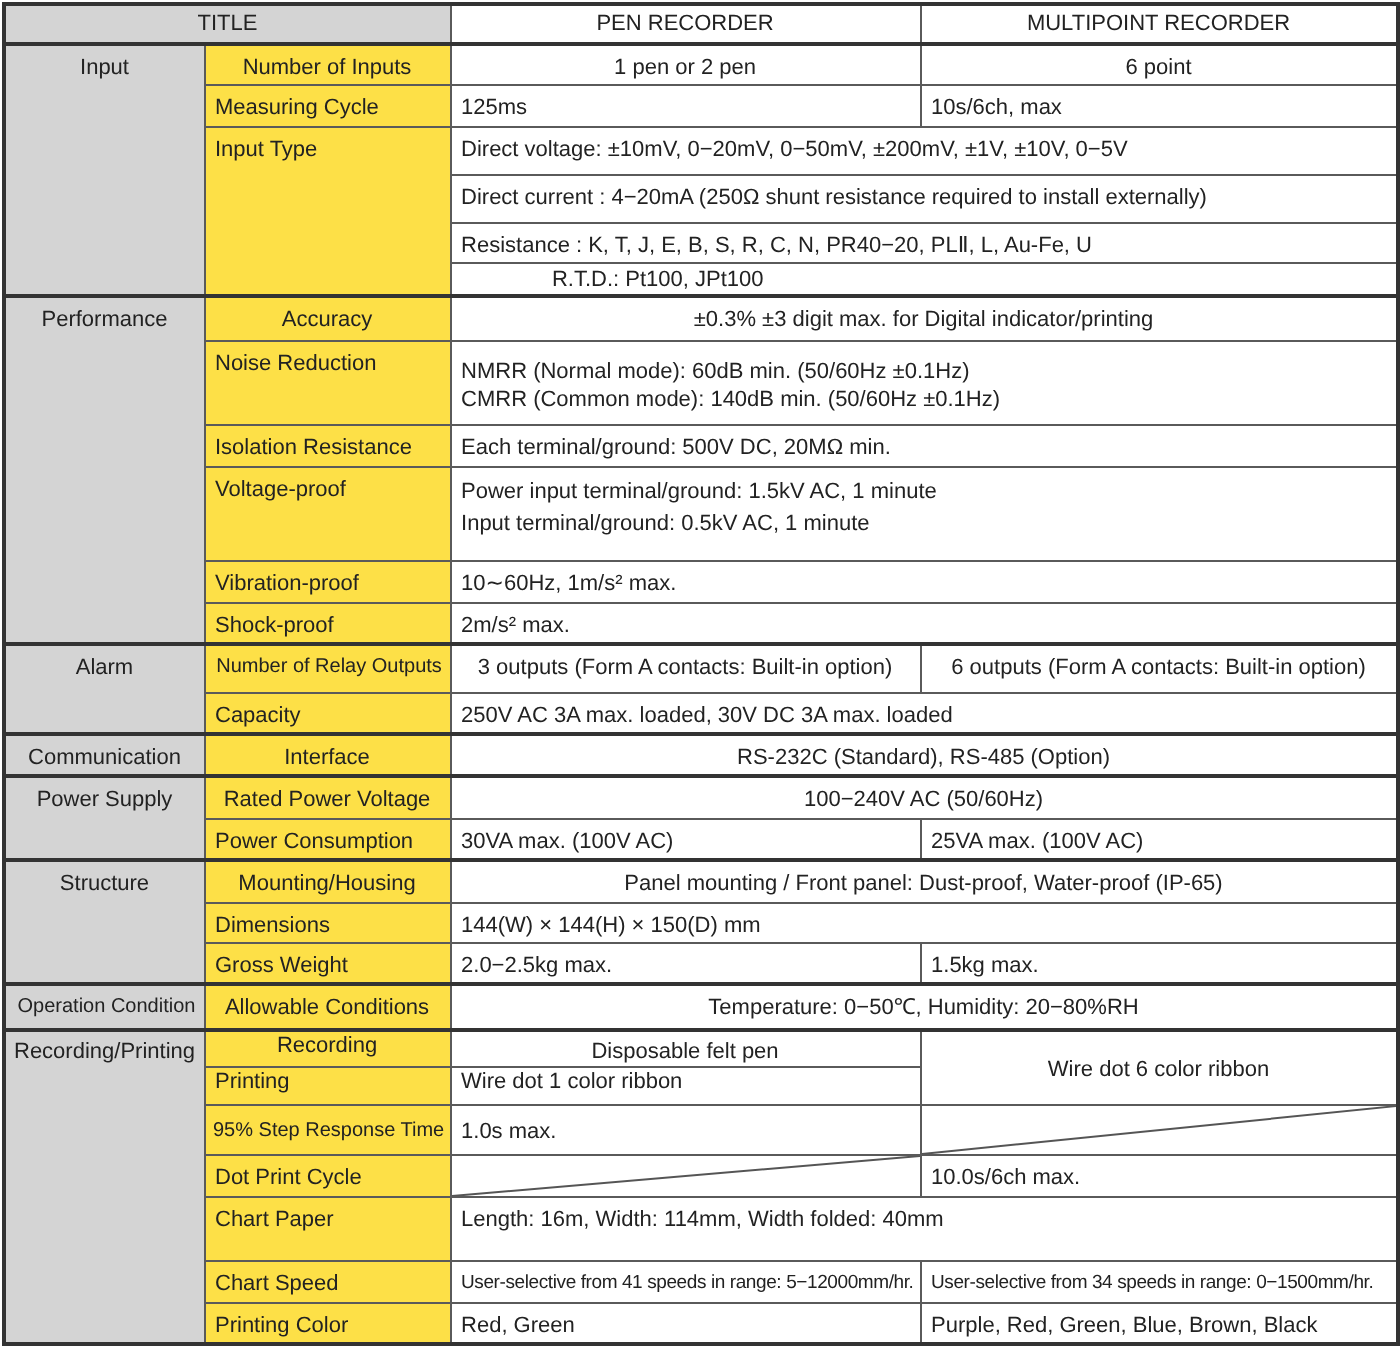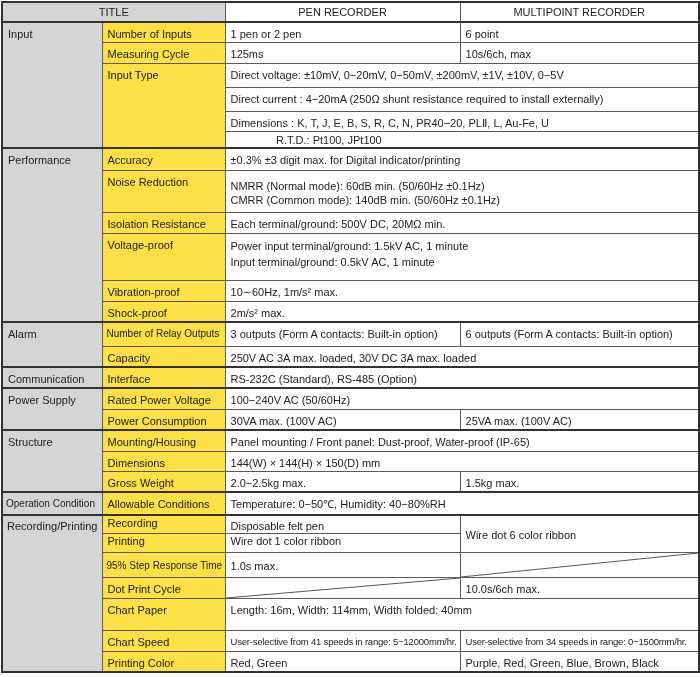--- a/index.html
+++ b/index.html
@@ -7,21 +7,21 @@
          font-family: "Liberation Sans", sans-serif; color: #222; }
   table.spec { position: absolute; left: 1px; top: 1px; width: 697px;
                border-collapse: collapse; table-layout: fixed; font-size: 11px; border-radius: 14px; }
   table.spec td { border: 1px solid #5a5a5a; padding: 0 5px; vertical-align: top;
                   line-height: 14px; white-space: nowrap; overflow: hidden; }
   table.spec { border: 2px solid #333; }
   .c1 { background: #d4d4d4; }
   .c2 { background: #fde047; }
   .hdr { text-align: center; vertical-align: middle !important; padding-top: 0 !important; }
   .hdr.title { background: #d4d4d4; }
-  td.grp-start { border-top: 2px solid #333 !important; }
+  td.grp-start { border-top: 2px solid #333 !important; text-align: center; }
   .pt { padding-top: 4px !important; }
   .small { font-size: 10px; }
   .tiny { font-size: 9.5px; letter-spacing: -0.2px; }
   .diag { position: relative; }
   .diag svg { position: absolute; left: 0; top: 0; width: 100%; height: 100%; }
   .lines div { line-height: 16px; }
   .rtd-label { display: inline-block; width: 76px; text-align: right; }
 </style>
 </head>
 <body>
@@ -53,21 +53,21 @@
     <td class="pt">10s/6ch, max</td>
   </tr>
   <tr style="height:24px">
     <td rowspan="4" class="c2 pt">Input Type</td>
     <td colspan="2" class="pt">Direct voltage: ±10mV, 0−20mV, 0−50mV, ±200mV, ±1V, ±10V, 0−5V</td>
   </tr>
   <tr style="height:24px">
     <td colspan="2" class="pt">Direct current : 4−20mA (250Ω  shunt resistance required to install externally)</td>
   </tr>
   <tr style="height:20px">
-    <td colspan="2" class="pt">Dimensions : K, T, J, E, B, S, R, C, N, PR40−20, PLⅡ, L, Au-Fe, U</td>
+    <td colspan="2" class="pt">Resistance : K, T, J, E, B, S, R, C, N, PR40−20, PLⅡ, L, Au-Fe, U</td>
   </tr>
   <tr style="height:17px">
     <td colspan="2" style="padding-top:1px"><span class="rtd-label">R.T.D.</span><span>: Pt100, JPt100</span></td>
   </tr>
 
   <tr style="height:22px">
     <td rowspan="6" class="c1 pt grp-start">Performance</td>
     <td class="c2 pt grp-start">Accuracy</td>
     <td colspan="2" class="pt grp-start">±0.3% ±3 digit max. for Digital indicator/printing</td>
   </tr>
@@ -137,21 +137,21 @@
   </tr>
   <tr style="height:21px">
     <td class="c2 pt">Gross Weight</td>
     <td class="pt">2.0−2.5kg max.</td>
     <td class="pt">1.5kg max.</td>
   </tr>
 
   <tr style="height:23px">
     <td class="c1 pt grp-start small" style="padding-left:3px;padding-right:1px">Operation Condition</td>
     <td class="c2 pt grp-start">Allowable Conditions</td>
-    <td colspan="2" class="pt grp-start">Temperature: 0−50℃, Humidity: 40−80%RH</td>
+    <td colspan="2" class="pt grp-start">Temperature: 0−50℃, Humidity: 20−80%RH</td>
   </tr>
 
   <tr style="height:16px">
     <td rowspan="8" class="c1 grp-start" style="padding-top:3px;padding-left:4px">Recording/Printing</td>
     <td class="c2 grp-start" style="padding-top:0">Recording</td>
     <td class="grp-start" style="padding-top:3px">Disposable felt pen</td>
     <td rowspan="2" class="grp-start" style="padding-top:12px">Wire dot 6 color ribbon</td>
   </tr>
   <tr style="height:19px">
     <td class="c2">Printing</td>

